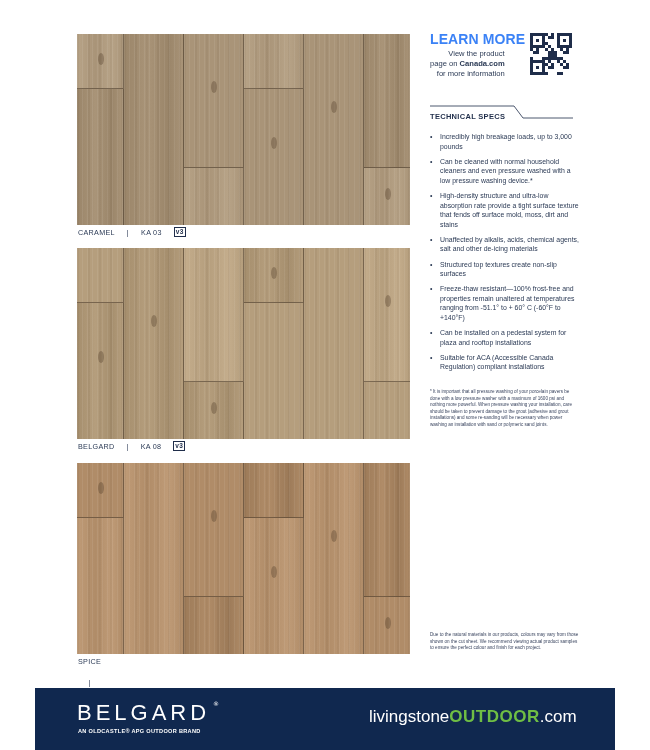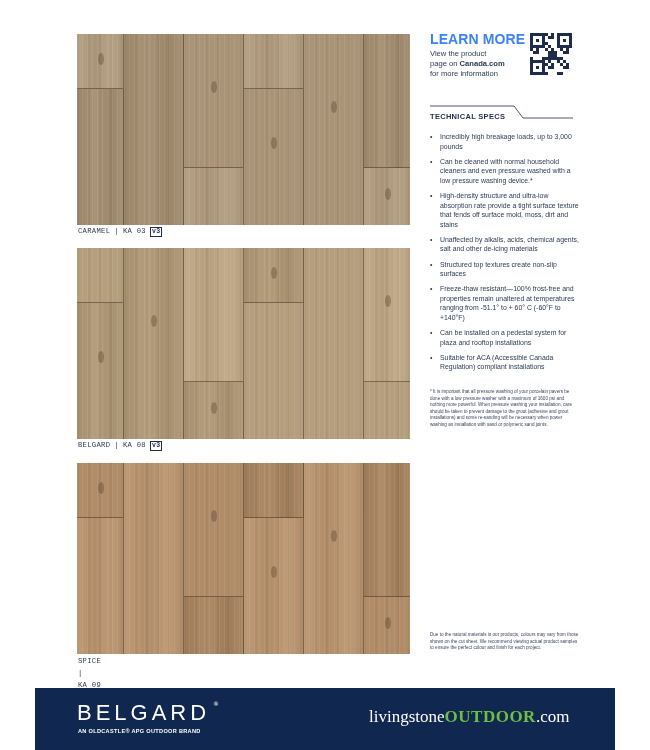--- a/index.html
+++ b/index.html
@@ -23,35 +23,35 @@
       background-image:
         repeating-linear-gradient(90deg, rgba(255,255,255,0.07) 0px, rgba(255,255,255,0.07) 1px, transparent 1px, transparent 5px),
         repeating-linear-gradient(90deg, rgba(60,40,20,0.06) 0px, rgba(60,40,20,0.06) 2px, transparent 2px, transparent 11px);
     }
     .knot {
       position: absolute; width: 6px; height: 12px; border-radius: 50%;
       background: rgba(80,60,40,0.35);
     }
     .swatch-label {
       position: absolute; left: 78px; font-size: 7.2px; letter-spacing: 0.3px;
-      color: #2b3a55; display: flex; gap: 4px;
-      font-family: Liberation Mono, monospace;
+      color: #2b3a55; display: flex; align-items: center; gap: 12px;
+      font-family: Liberation Sans, sans-serif;
     }
     .v3-badge {
       display: inline-block; border: 1px solid #1f2d4a; font-weight: bold;
       font-size: 6.5px; padding: 0 1px; line-height: 8px; color: #1f2d4a;
     }
     .learn-title {
       position: absolute; left: 430px; top: 31px; font-size: 14px;
       font-weight: bold; color: #3b82f6; font-family: "Liberation Sans", sans-serif;
       letter-spacing: 0.1px;
     }
     .learn-text {
       position: absolute; left: 430px; top: 49px; font-size: 7.6px; line-height: 10px;
-      color: #2b3a55; font-family: "Liberation Sans", sans-serif;
+      color: #2b3a55; font-family: "Liberation Sans", sans-serif; text-align: right;
     }
     .learn-text b { font-weight: bold; }
     .qr {
       position: absolute; left: 530px; top: 33px; width: 42px; height: 43px;
       display: grid; grid-template-columns: repeat(14, 3px); grid-template-rows: repeat(14, 3px);
     }
     .qr span { width: 3px; height: 3px; }
     .qr .k { background: #1f2d4a; }
     .specs-header {
       position: absolute; left: 430px; top: 105px; width: 143px; height: 20px;
@@ -90,21 +90,21 @@
     }
     .brand-reg {
       position: absolute; left: 178px; top: 12px; font-size: 6px; color: #ffffff;
     }
     .brand-tagline {
       position: absolute; left: 43px; top: 40px; font-size: 5.6px; color: #ffffff;
       font-weight: bold; letter-spacing: 0.3px; font-family: "Liberation Sans", sans-serif;
     }
     .site-url {
       position: absolute; left: 334px; top: 19px; font-size: 17px; color: #ffffff;
-      font-family: Liberation Serif, serif;
+      font-family: Liberation Sans, sans-serif;
     }
     .site-url .accent { color: #6fbe44; font-weight: bold; letter-spacing: 0.5px; }
   </style>
 </head>
 <body>
 
 <div class="swatch" id="sw0" style="top: 34px; background: rgb(169, 148, 120);">
     <div class="plank" style="left: 0px; top: 0px; width: 47px; height: 55px; background: linear-gradient(90deg, rgb(183, 163, 135), rgb(169, 148, 120) 40%, rgb(183, 163, 135) 75%, rgb(169, 148, 120));">
       <div class="grain"></div>
       <div class="knot" style="left: 21.15px; top: 19.25px;"></div>

